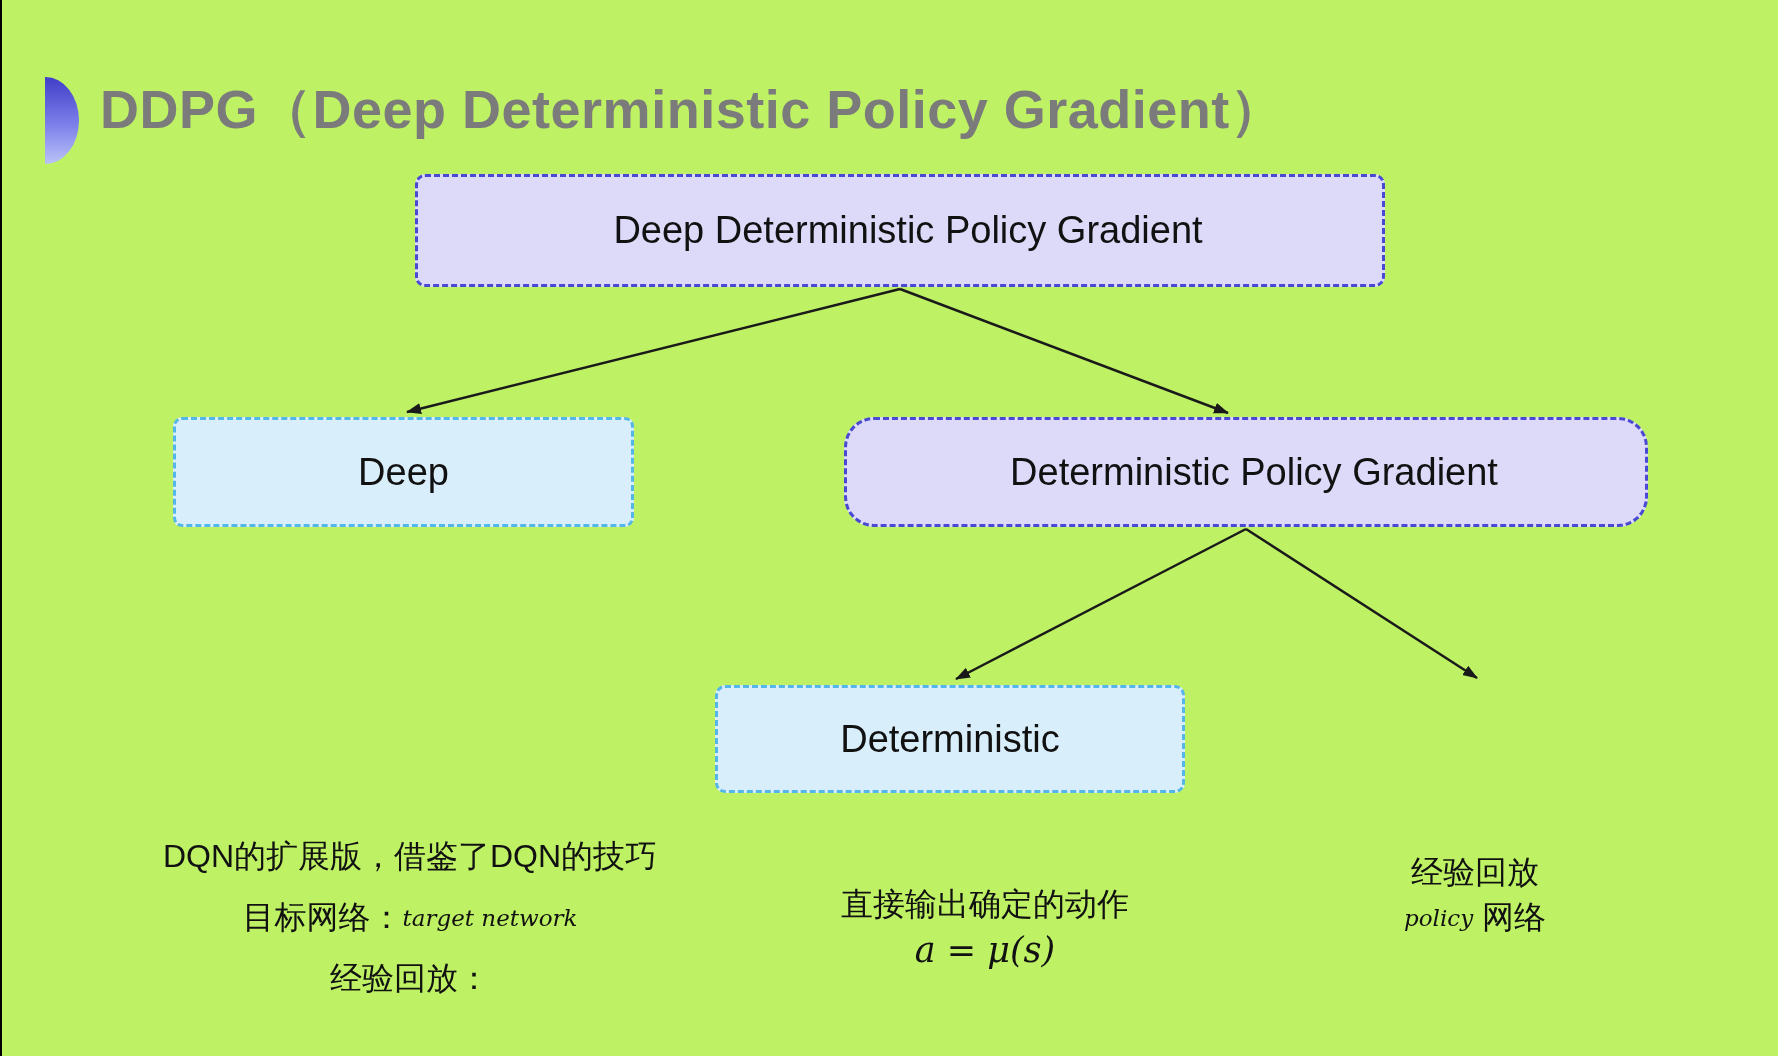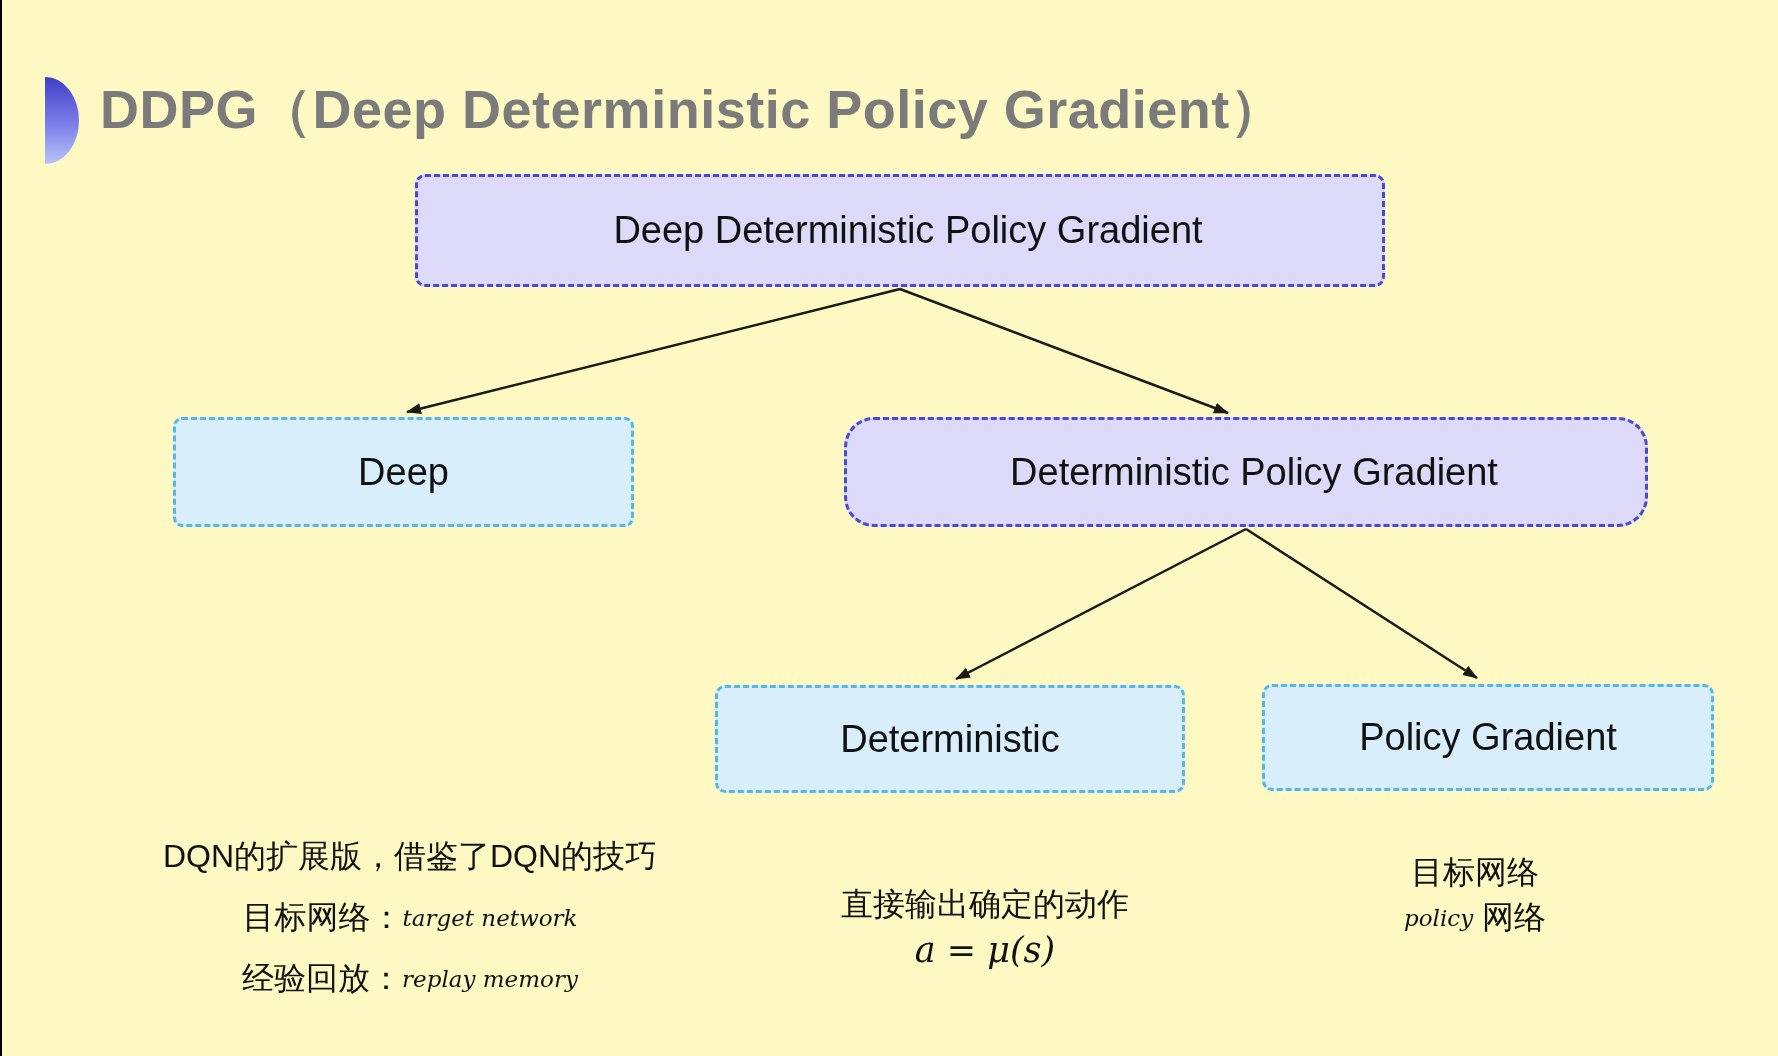--- a/index.html
+++ b/index.html
@@ -1,21 +1,21 @@
 <!DOCTYPE html>
 <html style="--title-text: #7b7b7b; --purple-fill: #dcd9f9; --purple-border: #4a49d3; --blue-fill: #d9eefb; --blue-border: #55b6ea; --arrow: #1a1a1a; --node-text: #111111; --note-text: #111111; --bullet-top: #403ec8; --bullet-bottom: #bac3f8;"><head>
 <meta charset="utf-8">
 <style>
   * { margin: 0; padding: 0; box-sizing: border-box; }
   html, body { background: #ffffff; }
   #canvas {
     position: relative;
     width: 1778px;
     height: 1056px;
-    background: #fef9c3;
+    background: #bef264;
     overflow: hidden;
     font-family: "Liberation Sans", "DejaVu Sans", sans-serif;
     color: #111111;
   }
   .left-edge-line {
     position: absolute;
     left: 0; top: 0;
     width: 2px; height: 1056px;
     background: #000000;
   }
@@ -120,47 +120,44 @@
   </div>
 
   <div id="node-dpg" class="node purple">
     <span>Deterministic Policy Gradient</span>
   </div>
 
   <div id="node-deterministic" class="node blue">
     <span>Deterministic</span>
   </div>
 
-  <div id="node-pg" class="node blue">
-    <span>Policy Gradient</span>
-  </div>
 
   <div id="note-left" class="note">
     <div class="line">
       <span>DQN的扩展版，借鉴了DQN的技巧</span>
     </div>
     <div class="line">
       <span>目标网络：</span><span class="serif-italic">target network</span>
     </div>
     <div class="line">
-      <span>经验回放：</span><span class="serif-italic">replay memory</span>
+      <span>经验回放：</span>
     </div>
   </div>
 
   <div id="note-mid" class="note">
     <div class="line">
       <span>直接输出确定的动作</span>
     </div>
     <div class="line">
       <span class="serif-italic formula">a = μ(s)</span>
     </div>
   </div>
 
   <div id="note-right" class="note">
     <div class="line">
-      <span>目标网络</span>
+      <span>经验回放</span>
     </div>
     <div class="line">
       <span class="serif-italic">policy</span><span> 网络</span>
     </div>
   </div>
 
 </div>
 
 </body></html>

